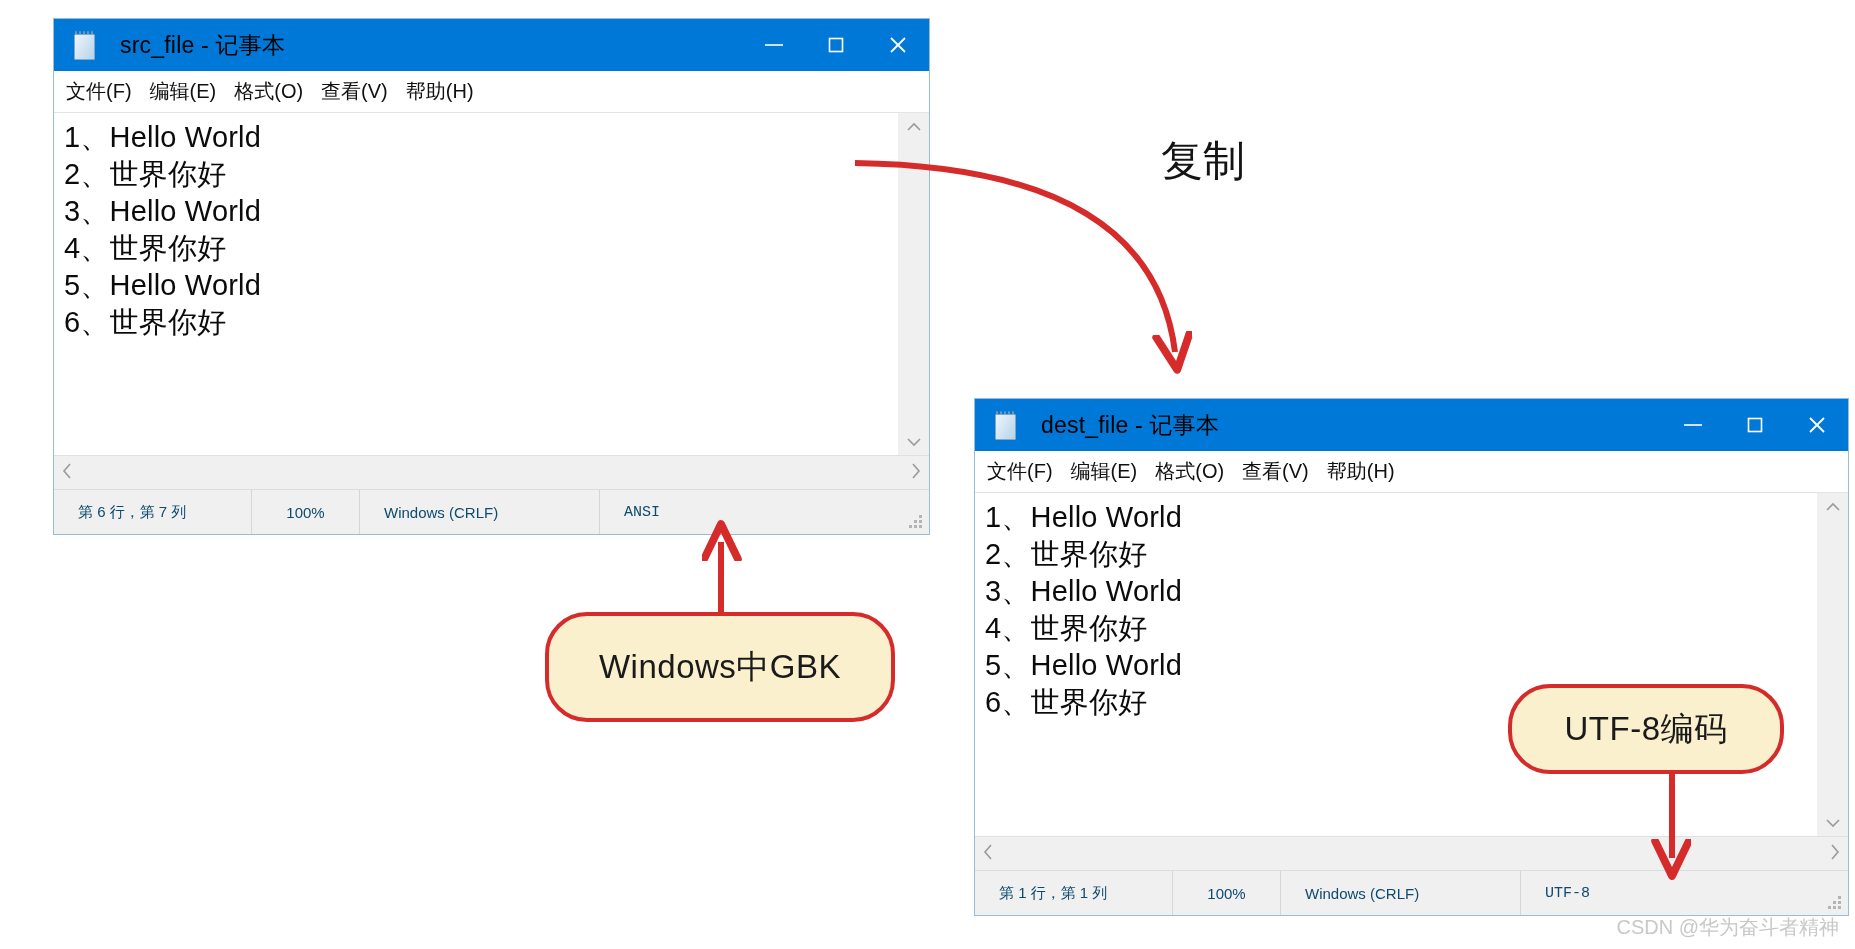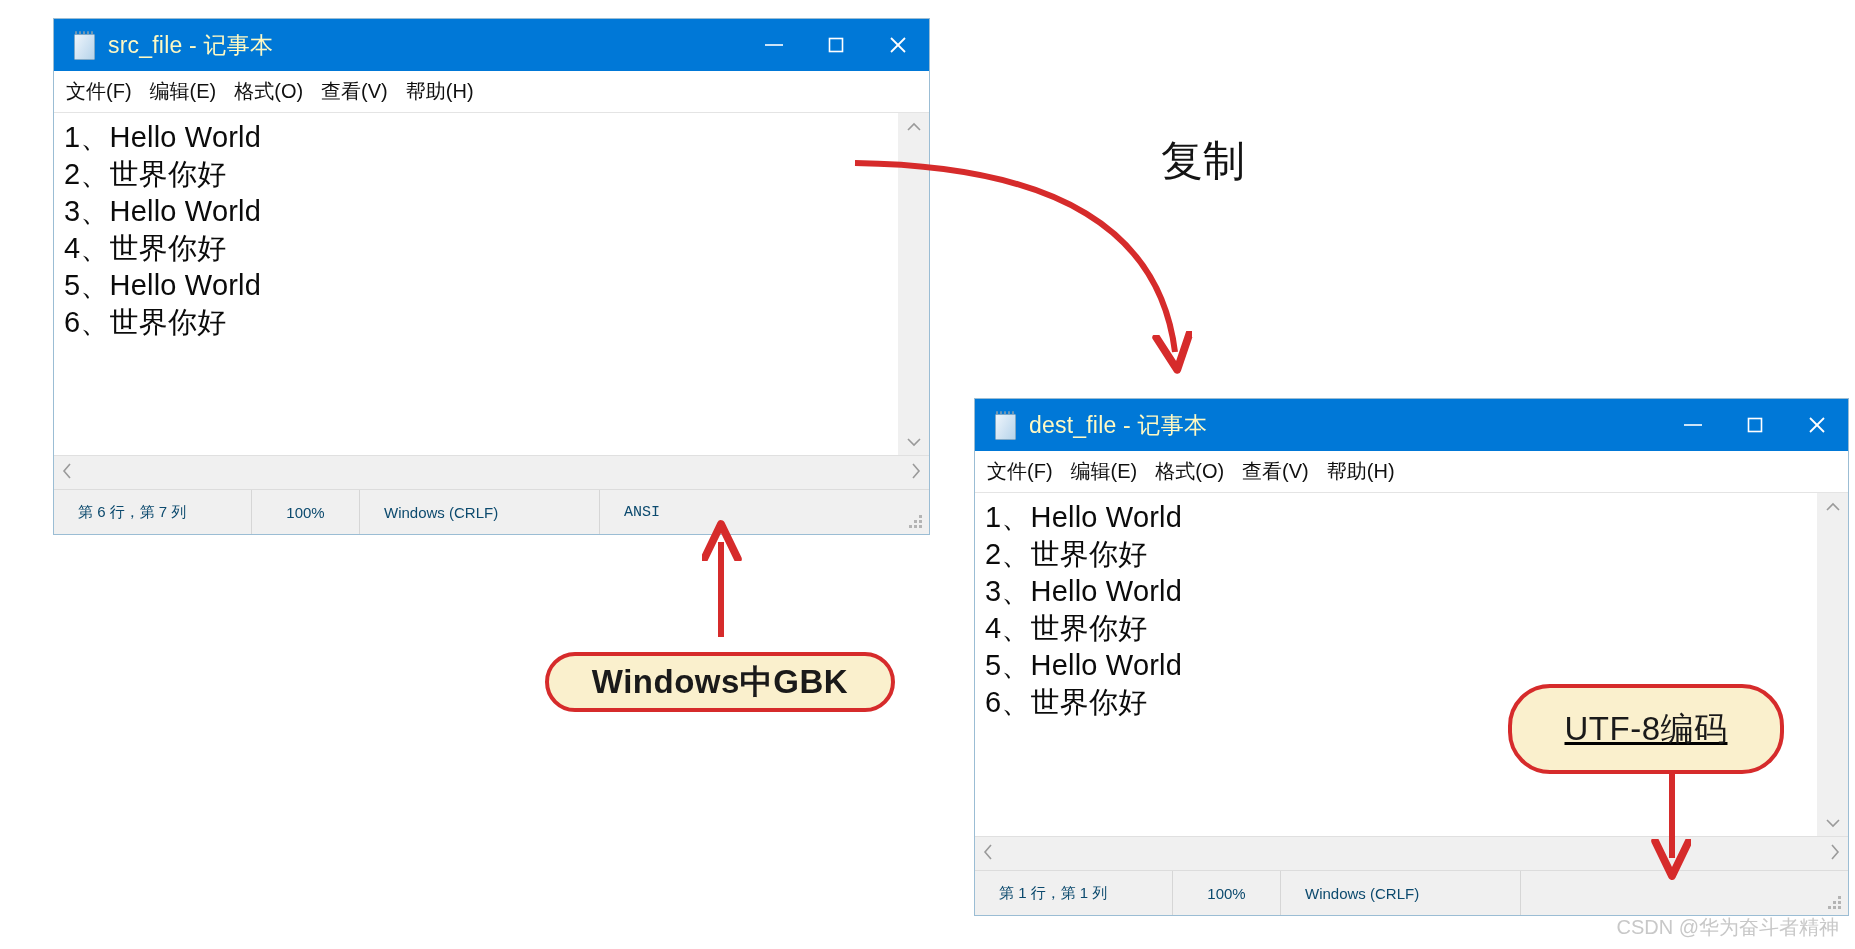--- a/index.html
+++ b/index.html
@@ -57,24 +57,25 @@
     width: 17px; height: 6px;
   }
   .np-app-icon .rings i {
     position: absolute;
     top: 0;
     width: 2px; height: 7px;
     background: #6f97b5;
     border-radius: 1px;
   }
   .np-title-text {
-    color: #fef9c3;
+    color: #000000;
     font-size: 23px;
     letter-spacing: 0.2px;
     white-space: nowrap;
+    margin-left: 12px;
   }
   .np-caption-btns {
     position: absolute;
     right: 0; top: 0; bottom: 0;
     display: flex;
     align-items: stretch;
   }
   .np-capbtn {
     width: 62px;
     display: flex;
@@ -234,31 +235,29 @@
     box-sizing: border-box;
   }
   .callout span {
     font-size: 33px;
     color: #1a1a1a;
     white-space: nowrap;
     letter-spacing: 0.5px;
   }
   #callout-gbk {
     left: 545px;
-    top: 652px;
+    top: 612px;
     width: 350px;
-    height: 60px;
-    font-weight: bold;
+    height: 110px;
   }
   #callout-utf8 {
     left: 1508px;
     top: 684px;
     width: 276px;
     height: 90px;
-    text-decoration: underline;
   }
 
   #label-copy {
     position: absolute;
     left: 1133px;
     top: 133px;
     font-size: 42px;
     color: #141414;
     white-space: nowrap;
     margin-left: 28px;
@@ -445,20 +444,21 @@
       <svg width="10" height="18" viewBox="0 0 10 18">
           <polyline points="2,2 8,9 2,16" fill="none" stroke="#9a9a9a" stroke-width="1.6"></polyline>
         </svg>
     </div>
   </div>
 
   <div class="np-statusbar">
     <div class="np-status-cell c0">第 1 行，第 1 列</div>
     <div class="np-status-cell c1">100%</div>
     <div class="np-status-cell c2">Windows (CRLF)</div>
+    <div class="np-status-cell last">UTF-8</div>
     <div class="np-grip">
       <i style="left:10px;top:0"></i>
       <i style="left:5px;top:5px"></i>
         <i style="left:10px;top:5px"></i>
       <i style="left:0px;top:10px"></i>
         <i style="left:5px;top:10px"></i>
         <i style="left:10px;top:10px"></i>
     </div>
   </div>
 </div>

